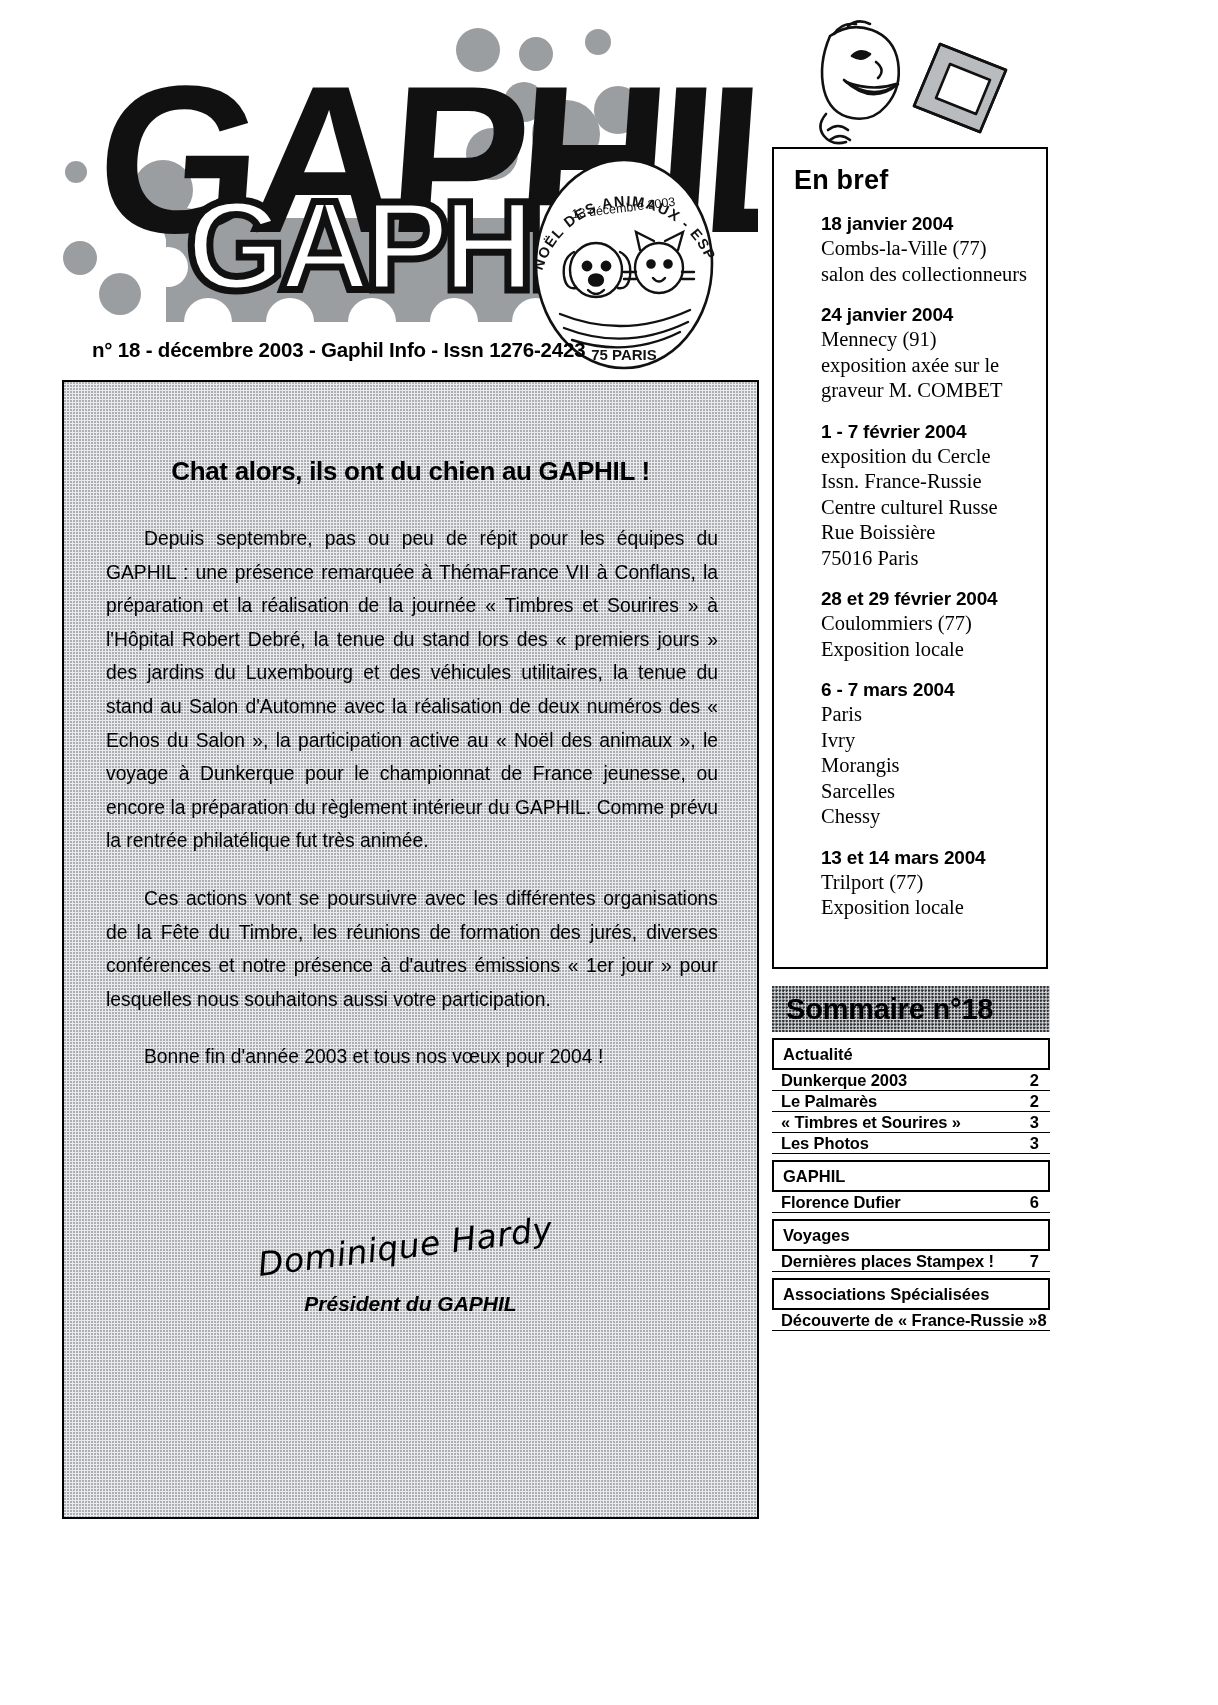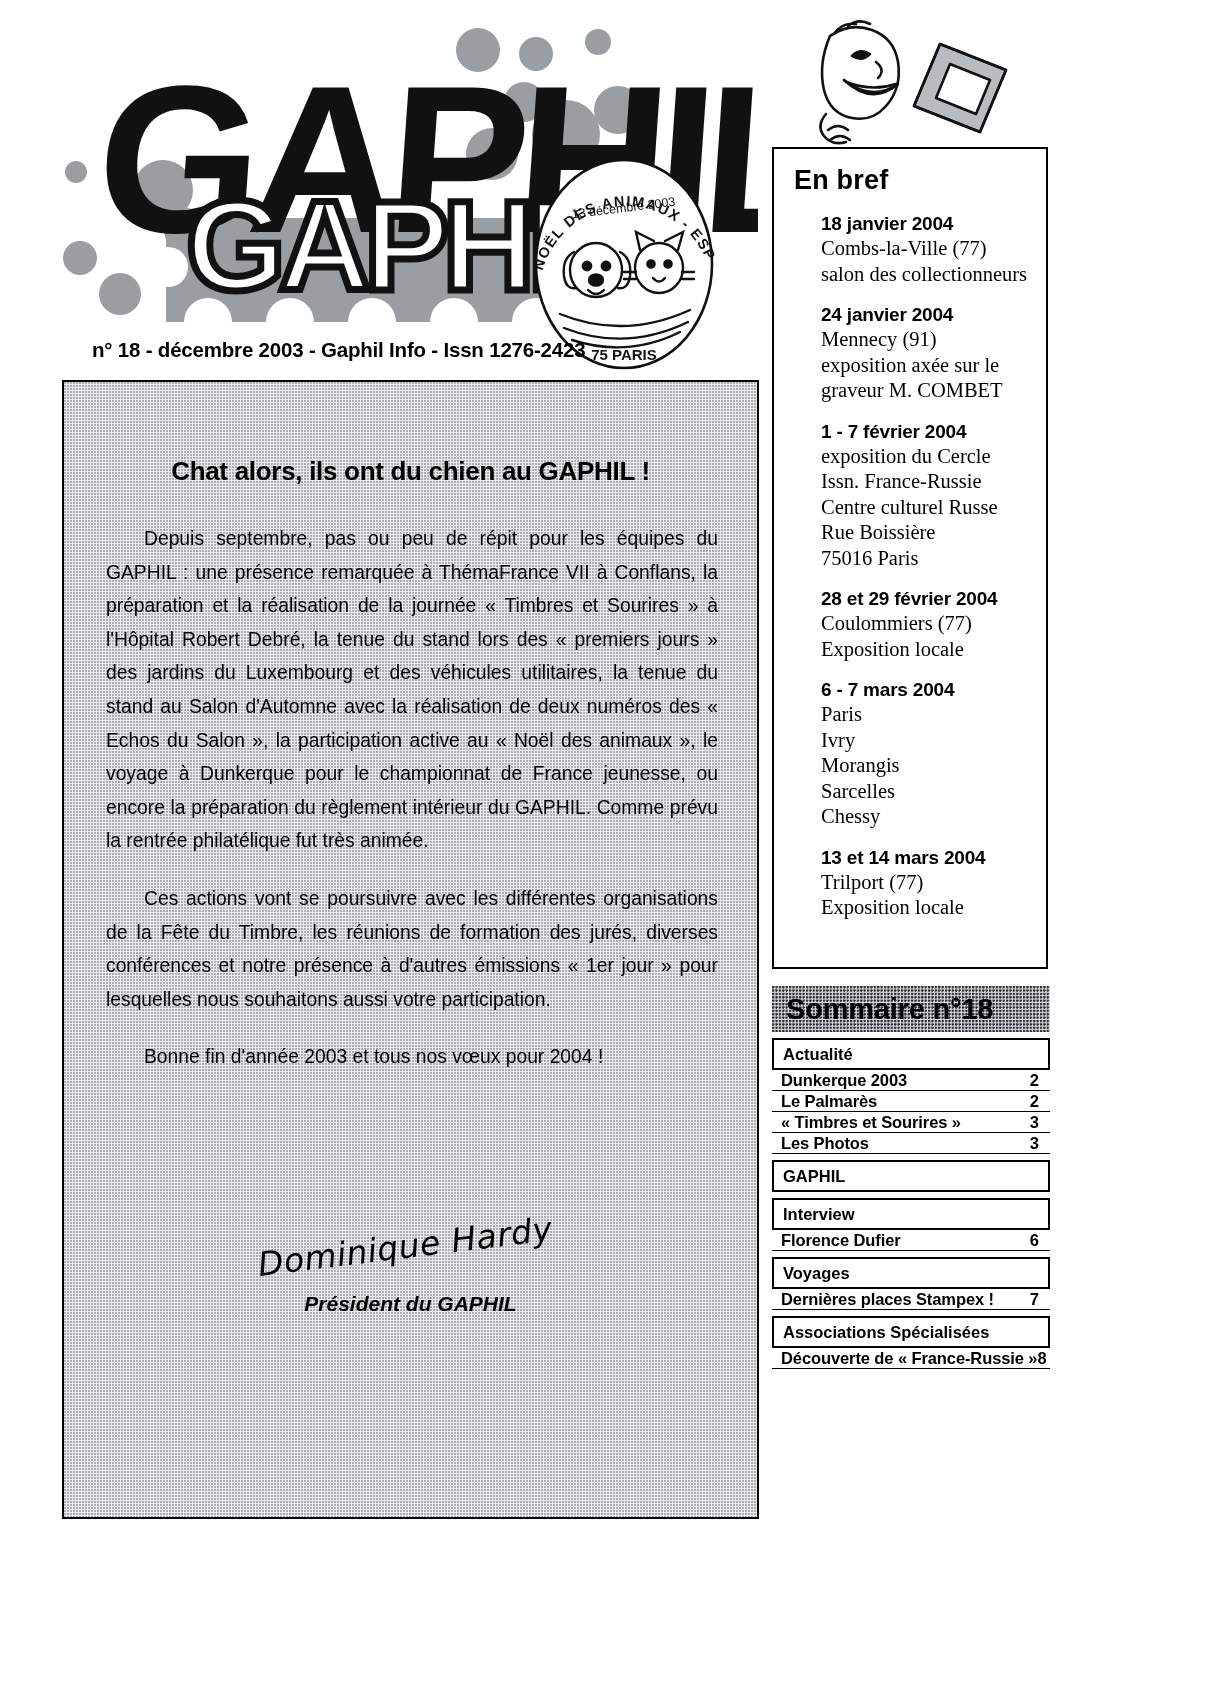--- a/index.html
+++ b/index.html
@@ -312,21 +312,20 @@
       </div>
       <div class="toc-row">
         <span class="t-label">« Timbres et Sourires »</span>
         <span class="t-page">3</span>
       </div>
       <div class="toc-row">
         <span class="t-label">Les Photos</span>
         <span class="t-page">3</span>
       </div>
       <div class="toc-section">GAPHIL</div>
-      <div class="toc-section">Interview</div>
       <div class="toc-row">
         <span class="t-label">Florence Dufier</span>
         <span class="t-page">6</span>
       </div>
       <div class="toc-section">Voyages</div>
       <div class="toc-row">
         <span class="t-label">Dernières places Stampex !</span>
         <span class="t-page">7</span>
       </div>
       <div class="toc-section">Associations Spécialisées</div>

